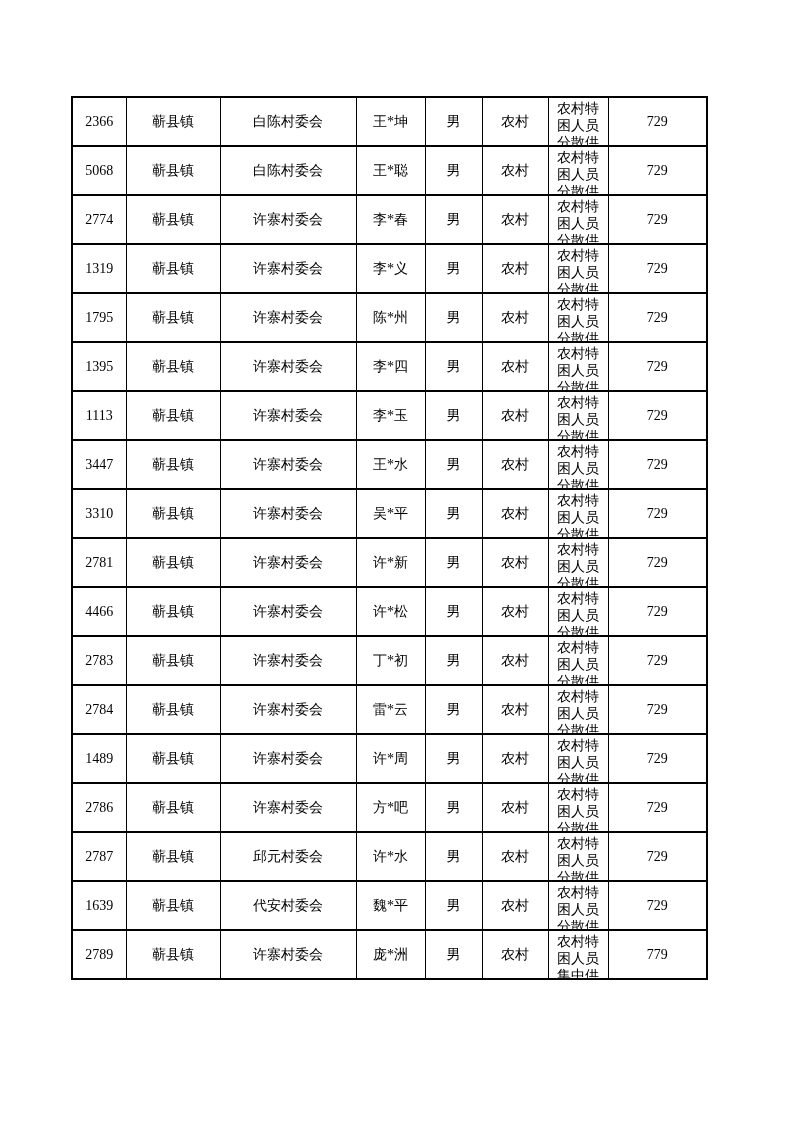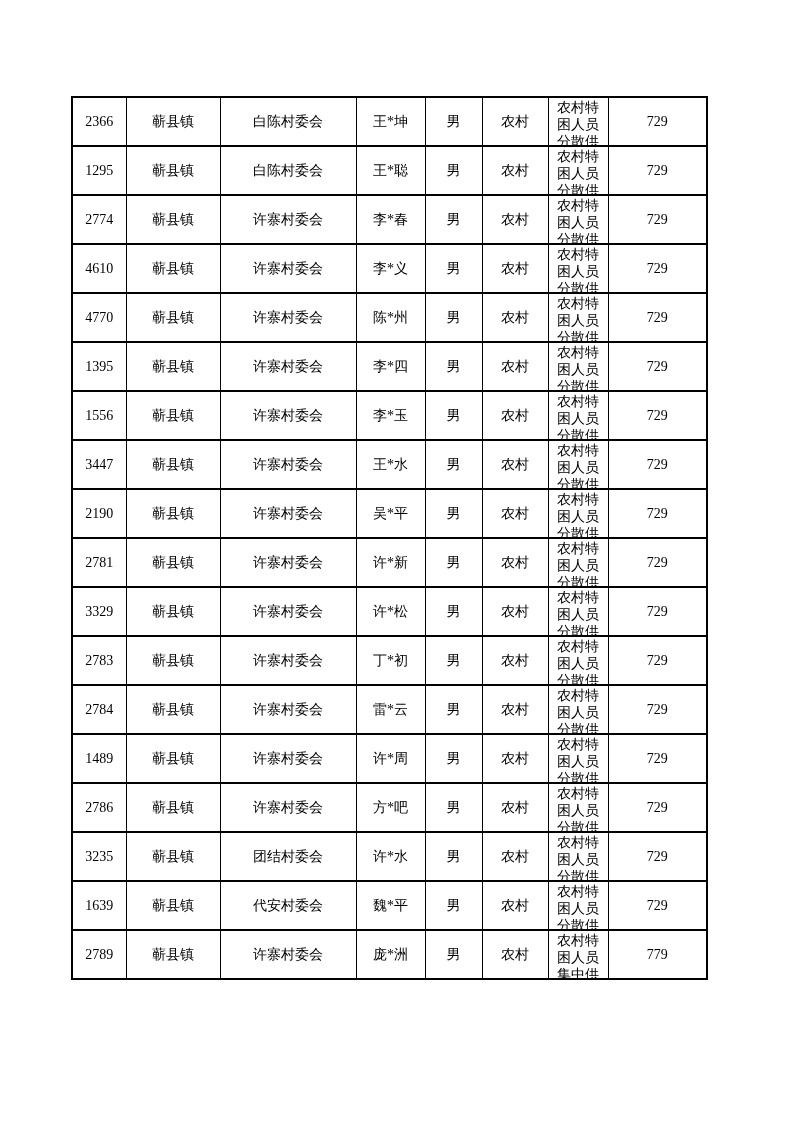--- a/index.html
+++ b/index.html
@@ -37,21 +37,20 @@
     overflow: hidden;
     color: #000000;
   }
   td .cat {
     box-sizing: border-box;
     height: 47px;
     padding-top: 2px;
     line-height: 17px;
     overflow: hidden;
     text-align: center;
-    font-family: Liberation Mono, monospace;
   }
   
   col.c-seq       { width: 54px; }
   col.c-town      { width: 94px; }
   col.c-village   { width: 136px; }
   col.c-name      { width: 69px; }
   col.c-gender    { width: 57px; }
   col.c-residence { width: 66px; }
   col.c-category  { width: 60px; }
   col.c-amount    { width: 99px; }
@@ -78,21 +77,21 @@
           <td>白陈村委会</td>
           <td>王*坤</td>
           <td>男</td>
           <td>农村</td>
           <td>
             <div class="cat">农村特<br>困人员<br>分散供</div>
           </td>
           <td>729</td>
         </tr>
         <tr>
-          <td>1295</td>
+          <td>5068</td>
           <td>蕲县镇</td>
           <td>白陈村委会</td>
           <td>王*聪</td>
           <td>男</td>
           <td>农村</td>
           <td>
             <div class="cat">农村特<br>困人员<br>分散供</div>
           </td>
           <td>729</td>
         </tr>
@@ -102,33 +101,33 @@
           <td>许寨村委会</td>
           <td>李*春</td>
           <td>男</td>
           <td>农村</td>
           <td>
             <div class="cat">农村特<br>困人员<br>分散供</div>
           </td>
           <td>729</td>
         </tr>
         <tr>
-          <td>4610</td>
+          <td>1319</td>
           <td>蕲县镇</td>
           <td>许寨村委会</td>
           <td>李*义</td>
           <td>男</td>
           <td>农村</td>
           <td>
             <div class="cat">农村特<br>困人员<br>分散供</div>
           </td>
           <td>729</td>
         </tr>
         <tr>
-          <td>4770</td>
+          <td>1795</td>
           <td>蕲县镇</td>
           <td>许寨村委会</td>
           <td>陈*州</td>
           <td>男</td>
           <td>农村</td>
           <td>
             <div class="cat">农村特<br>困人员<br>分散供</div>
           </td>
           <td>729</td>
         </tr>
@@ -138,21 +137,21 @@
           <td>许寨村委会</td>
           <td>李*四</td>
           <td>男</td>
           <td>农村</td>
           <td>
             <div class="cat">农村特<br>困人员<br>分散供</div>
           </td>
           <td>729</td>
         </tr>
         <tr>
-          <td>1556</td>
+          <td>1113</td>
           <td>蕲县镇</td>
           <td>许寨村委会</td>
           <td>李*玉</td>
           <td>男</td>
           <td>农村</td>
           <td>
             <div class="cat">农村特<br>困人员<br>分散供</div>
           </td>
           <td>729</td>
         </tr>
@@ -162,21 +161,21 @@
           <td>许寨村委会</td>
           <td>王*水</td>
           <td>男</td>
           <td>农村</td>
           <td>
             <div class="cat">农村特<br>困人员<br>分散供</div>
           </td>
           <td>729</td>
         </tr>
         <tr>
-          <td>2190</td>
+          <td>3310</td>
           <td>蕲县镇</td>
           <td>许寨村委会</td>
           <td>吴*平</td>
           <td>男</td>
           <td>农村</td>
           <td>
             <div class="cat">农村特<br>困人员<br>分散供</div>
           </td>
           <td>729</td>
         </tr>
@@ -186,21 +185,21 @@
           <td>许寨村委会</td>
           <td>许*新</td>
           <td>男</td>
           <td>农村</td>
           <td>
             <div class="cat">农村特<br>困人员<br>分散供</div>
           </td>
           <td>729</td>
         </tr>
         <tr>
-          <td>3329</td>
+          <td>4466</td>
           <td>蕲县镇</td>
           <td>许寨村委会</td>
           <td>许*松</td>
           <td>男</td>
           <td>农村</td>
           <td>
             <div class="cat">农村特<br>困人员<br>分散供</div>
           </td>
           <td>729</td>
         </tr>
@@ -246,23 +245,23 @@
           <td>许寨村委会</td>
           <td>方*吧</td>
           <td>男</td>
           <td>农村</td>
           <td>
             <div class="cat">农村特<br>困人员<br>分散供</div>
           </td>
           <td>729</td>
         </tr>
         <tr>
-          <td>3235</td>
-          <td>蕲县镇</td>
-          <td>团结村委会</td>
+          <td>2787</td>
+          <td>蕲县镇</td>
+          <td>邱元村委会</td>
           <td>许*水</td>
           <td>男</td>
           <td>农村</td>
           <td>
             <div class="cat">农村特<br>困人员<br>分散供</div>
           </td>
           <td>729</td>
         </tr>
         <tr>
           <td>1639</td>

